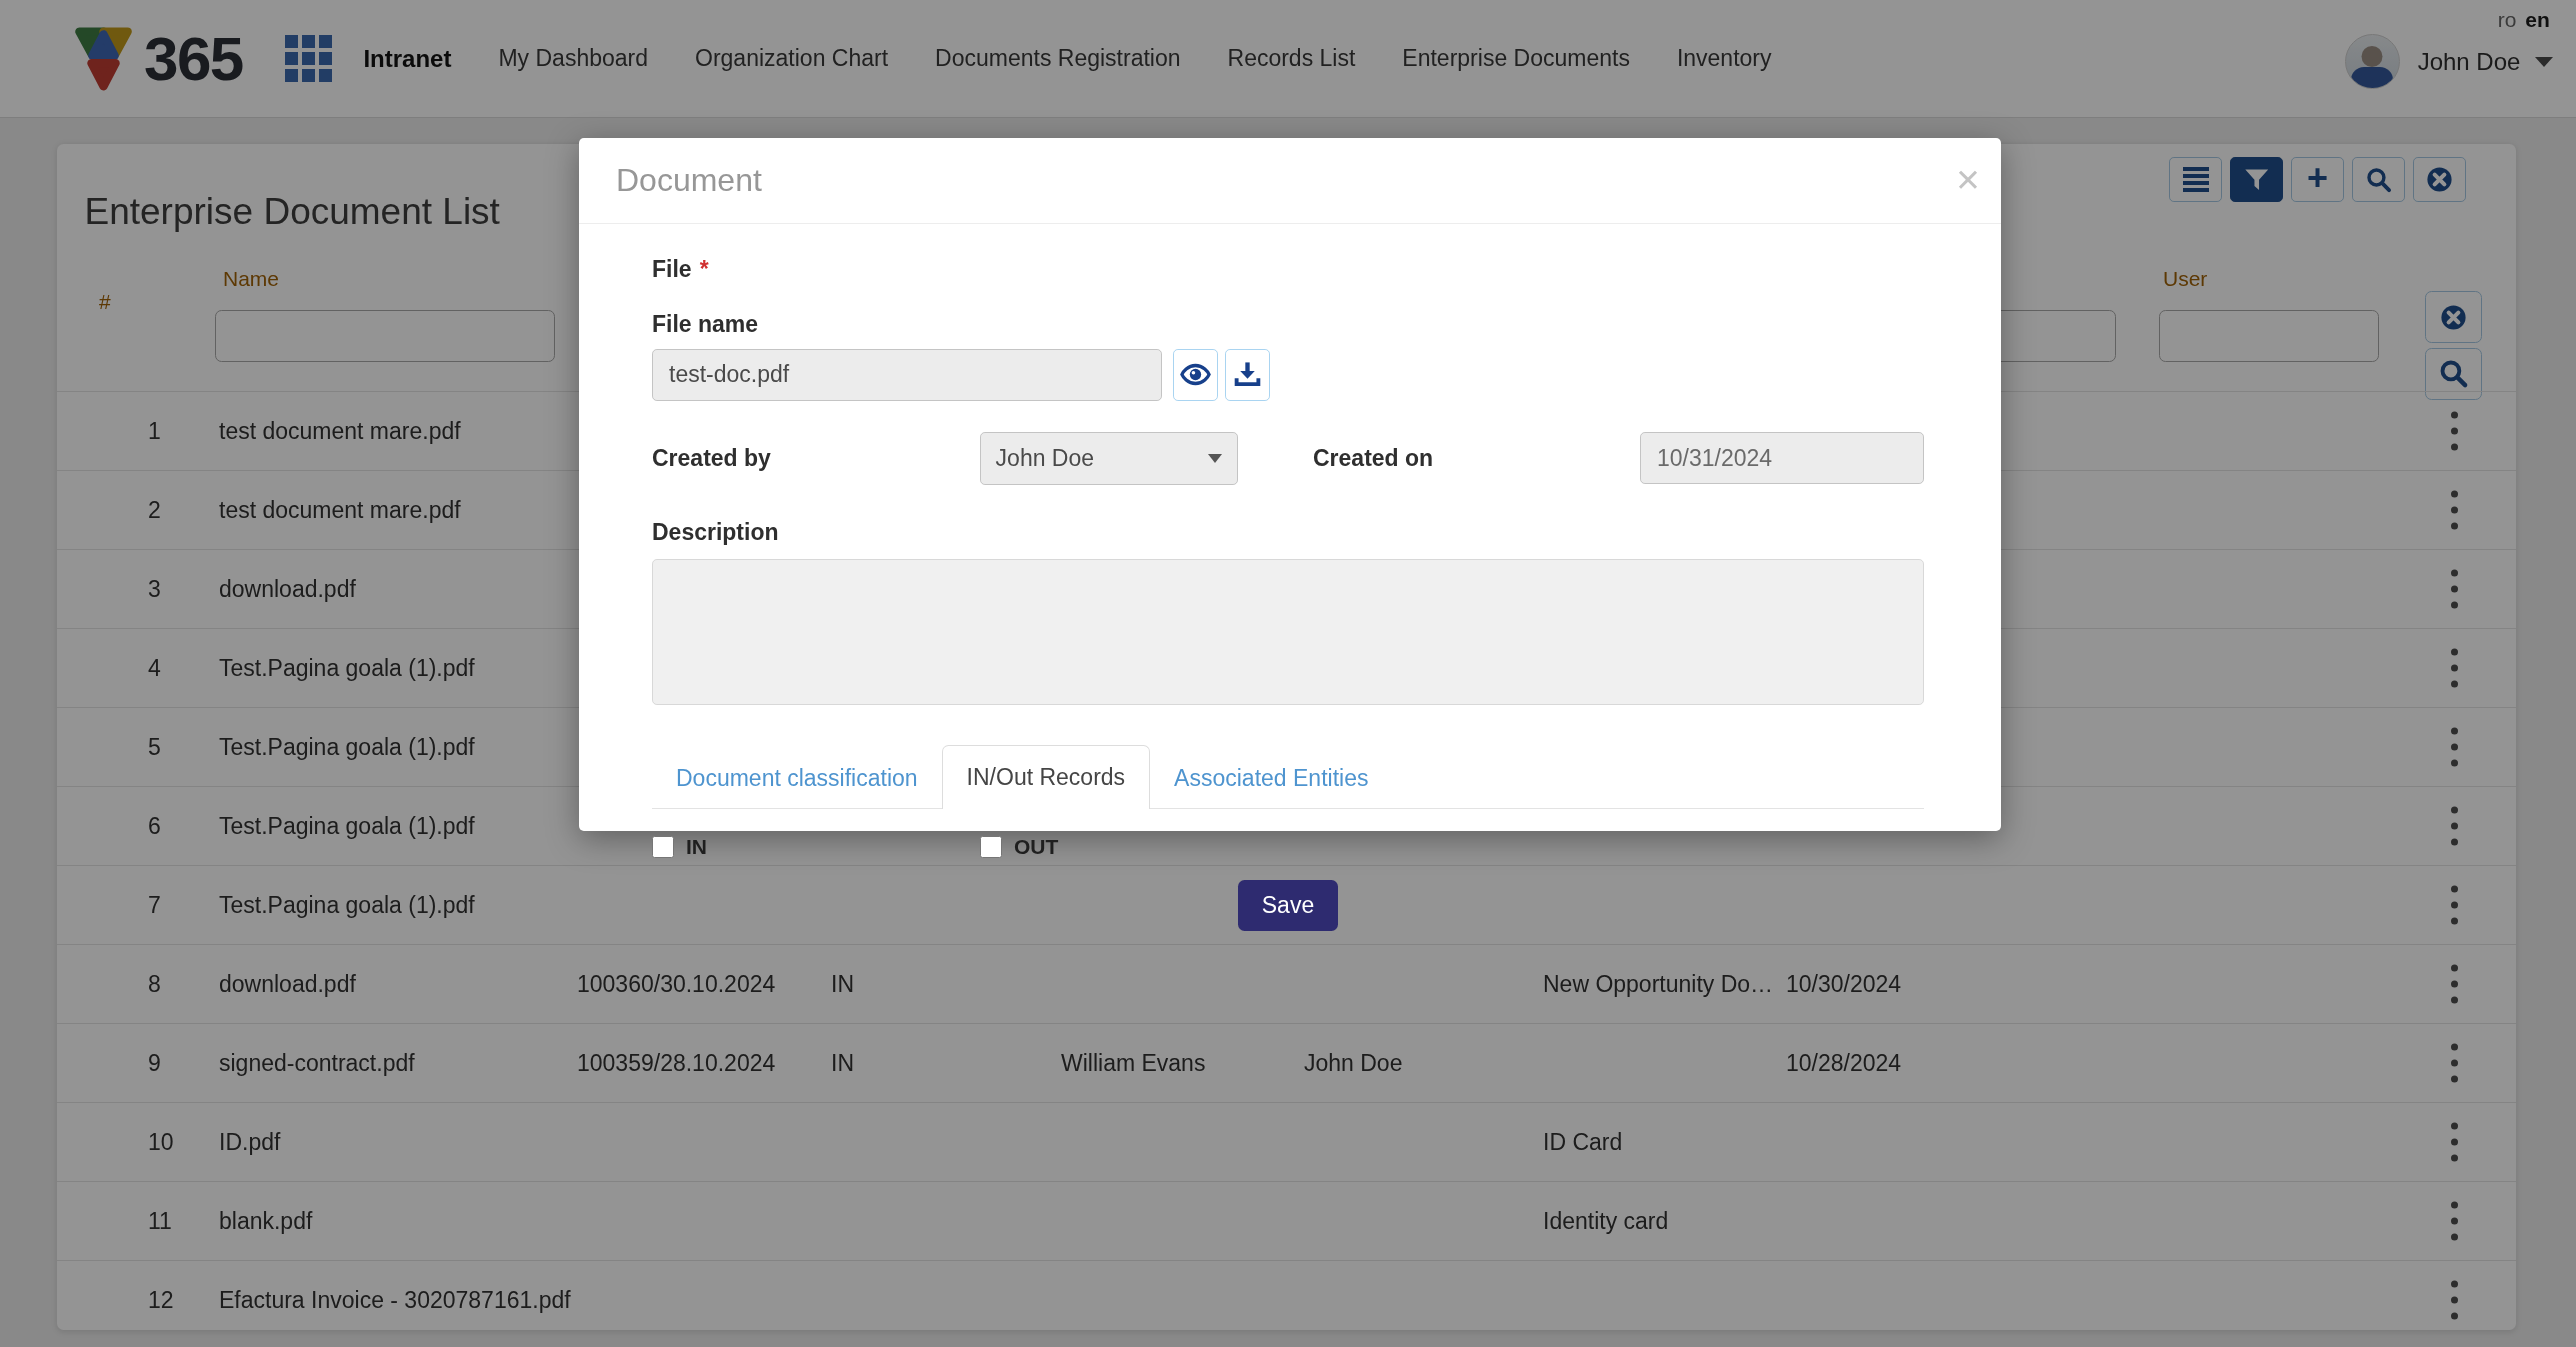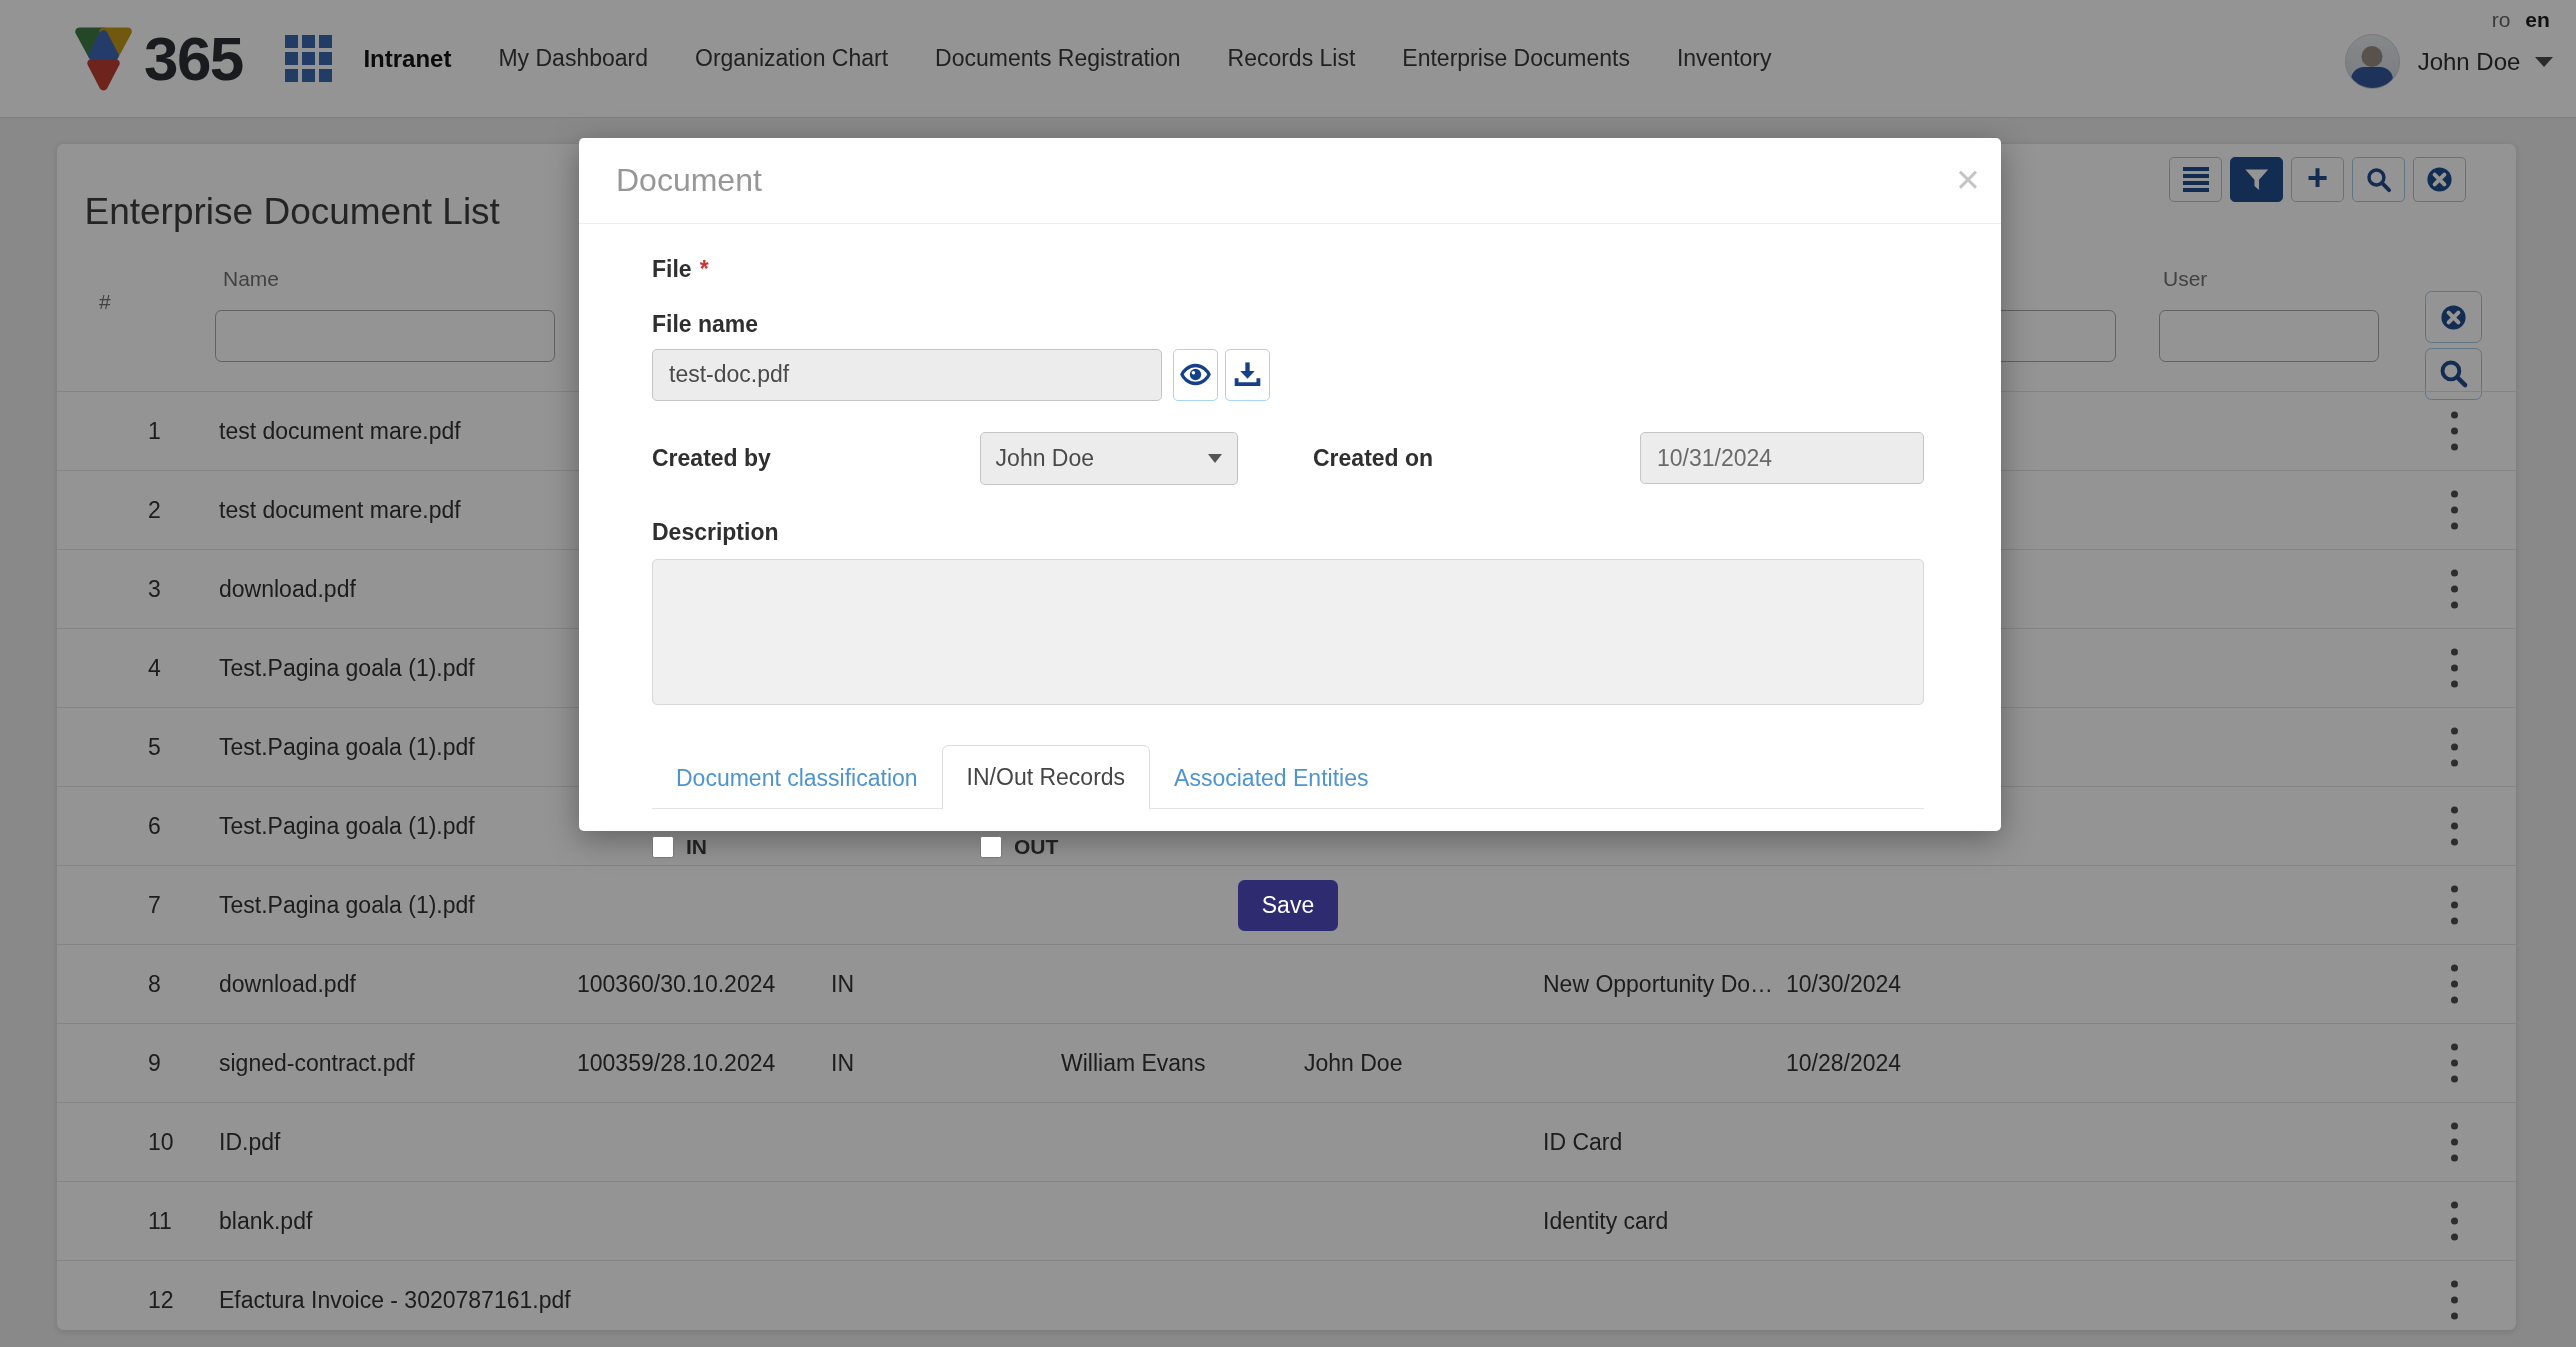--- a/index.html
+++ b/index.html
@@ -14,21 +14,21 @@
   .logo-svg { width:65px; height:81px; }
   .brand-365 { font-size:62px; font-weight:700; color:#2b2f36; letter-spacing:-1.6px; margin-left:8px; }
   .grid-icon { display:grid; grid-template-columns:repeat(3,13.8px); grid-template-rows:repeat(3,13.8px);
     gap:3.2px; margin-left:42px; }
   .grid-icon span { background:#3b69af; }
   .nav-items { display:flex; align-items:center; margin-left:31px; gap:47px; }
   .nav-item { font-size:23px; color:#3a3a3a; cursor:pointer; white-space:nowrap; }
   .nav-item.active { font-weight:700; color:#141414; font-size:24px; }
   .nav-right { position:absolute; right:23px; top:0; height:118px; width:259px; }
   .lang { position:absolute; right:3.2px; top:8px; font-size:21px; color:#666; }
-  .lang b { color:#1d1d1d; margin-left:9px; }
+  .lang b { color:#1d1d1d; margin-left:3px; }
   .userbox { position:absolute; right:0; top:34px; display:flex; align-items:center; }
   .avatar { width:55px; height:55px; border-radius:50%; border:1.6px solid #cfcfcf;
     background:linear-gradient(#e8ecef,#cdd6dd); overflow:hidden; position:relative; }
   .avatar::before { content:""; position:absolute; left:50%; top:11.3px; transform:translateX(-50%);
     width:21px; height:21px; border-radius:50%; background:#9a8d83; }
   .avatar::after { content:""; position:absolute; left:50%; top:32px; transform:translateX(-50%);
     width:42px; height:27.5px; border-radius:13px 13px 0 0; background:#35599c; }
   .username { font-size:24px; color:#2f2f2f; margin-left:18px; }
   .caret-down { width:0; height:0; border-left:9px solid transparent; border-right:9px solid transparent;
     border-top:10.5px solid #4a4a4a; margin-left:14.6px; }
@@ -39,21 +39,21 @@
   .page-title { position:absolute; left:27.5px; top:47px; font-size:37px; color:#3f3f3f; }
   .toolbar { position:absolute; right:50px; top:13px; display:flex; gap:8px; }
   .tbtn { width:53px; height:45px; border:0.8px solid #a5c9e4; border-radius:4.9px; background:#fff;
     display:flex; align-items:center; justify-content:center; cursor:pointer; }
   .tbtn.active { background:#1f4e8c; border-color:#1f4e8c; }
   .bars { display:flex; flex-direction:column; gap:3.2px; }
   .bars i { display:block; width:26px; height:4px; background:#1f4e8c; }
   .plus { font-size:36px; color:#1f4e8c; font-weight:700; line-height:1; margin-top:-3.2px; }
 
   
-  .th-label { position:absolute; top:146px; font-size:21px; color:#737373; }
+  .th-label { position:absolute; top:146px; font-size:21px; color:#a16207; }
   .f-input { position:absolute; top:166px; height:52px; background:#fff;
     border:0.8px solid #a9a9a9; border-radius:6.5px; font-size:21px; padding:0 11.3px; color:#333; }
   .hbtn-stack { position:absolute; right:34px; top:147px; display:flex; flex-direction:column; gap:4.9px; }
   .hbtn { width:57px; height:52px; border:0.8px solid #a5c9e4; border-radius:6.5px; background:#fff;
     display:flex; align-items:center; justify-content:center; cursor:pointer; }
 
   
   .rows { position:absolute; left:0; top:247px; right:0; }
   .trow { position:relative; height:79px; border-top:0.8px solid #e4e4e4; font-size:23px; color:#333; }
   .cell { position:absolute; top:50%; transform:translateY(-50%); white-space:nowrap; }

